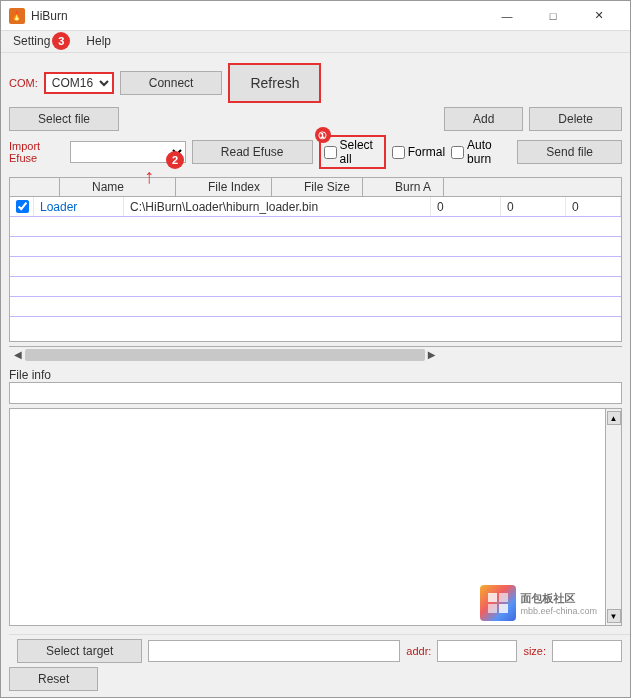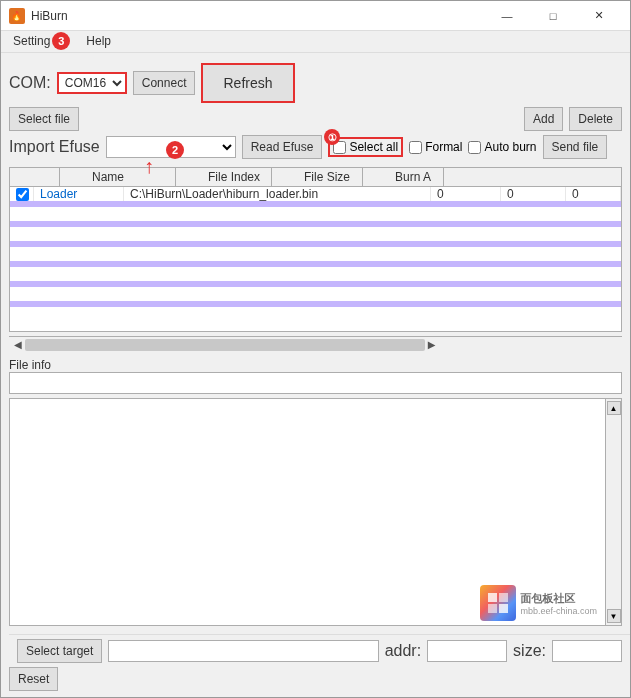--- a/index.html
+++ b/index.html
@@ -84,35 +84,35 @@
       align-items: center;
     }
     .content {
       flex: 1;
       display: flex;
       flex-direction: column;
       padding: 6px 8px;
       gap: 4px;
     }
     .label {
-      font-size: 16px;
-      color: #404040;
+      font-size: 11px;
+      color: #b91c1c;
     }
     .com-select {
       border: 1px solid #0078d7;
       background: white;
       font-size: 12px;
       height: 22px;
       padding: 0 2px;
       color: #333;
       outline: none;
     }
     .btn {
       height: 24px;
-      padding: 0 8px;
+      padding: 0 28px;
       border: 1px solid #adadad;
       background: #e1e1e1;
       font-size: 12px;
       cursor: pointer;
       color: #333;
       white-space: nowrap;
     }
     .btn-refresh {
       border: 2px solid #e53030;
       background: #e1e1e1;
@@ -140,21 +140,21 @@
     .import-select {
       border: 1px solid #adadad;
       background: white;
       font-size: 12px;
       height: 22px;
       padding: 0 2px;
       width: 130px;
     }
     .checkbox-label {
       display: flex;
-      align-items: flex-end;
+      align-items: center;
       gap: 3px;
       font-size: 12px;
       cursor: pointer;
     }
     .select-all-box {
       border: 2px solid #e53030;
       padding: 1px 3px;
       display: flex;
       align-items: center;
       gap: 3px;
@@ -181,21 +181,21 @@
       border-right: 1px solid #adadad;
       white-space: nowrap;
       margin-left: 26px;
     }
     .table-body {
       flex: 1;
       overflow-y: auto;
     }
     .table-row {
       display: flex;
-      border-bottom: 6px solid #c4b5fd;
+      border-bottom: 1px solid #c4b5fd;
       font-size: 12px;
       color: #333;
       height: 20px;
       align-items: center;
     }
     .td {
       padding: 0 6px;
       border-right: 1px solid #e8e8e8;
       white-space: nowrap;
       overflow: hidden;

